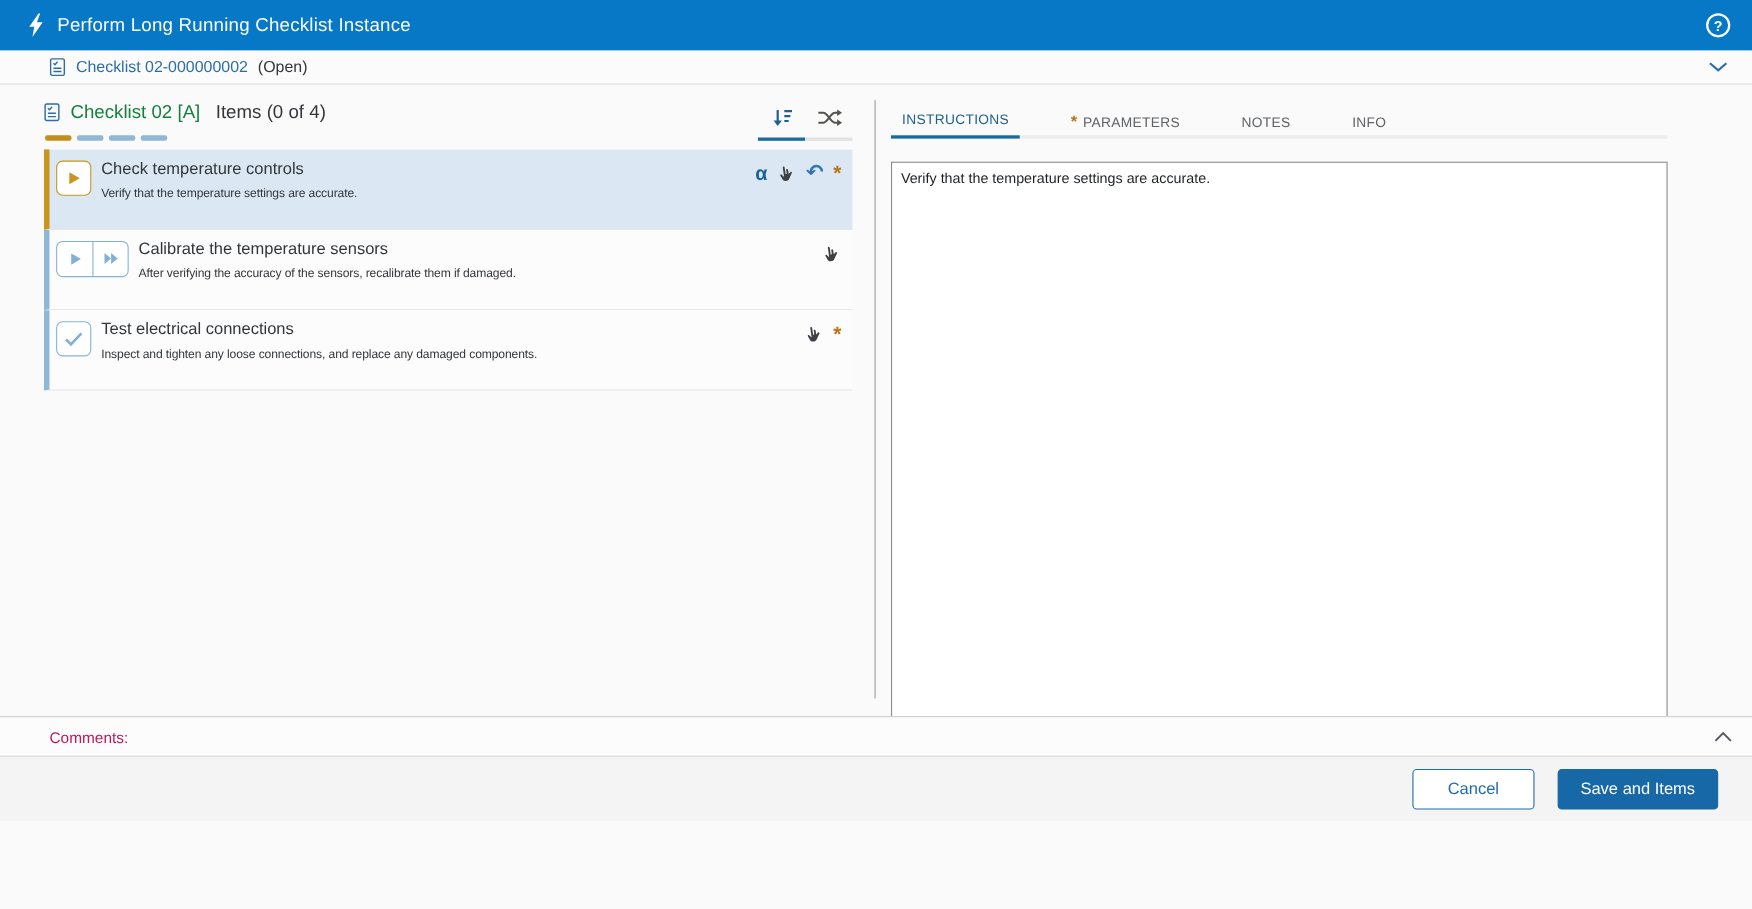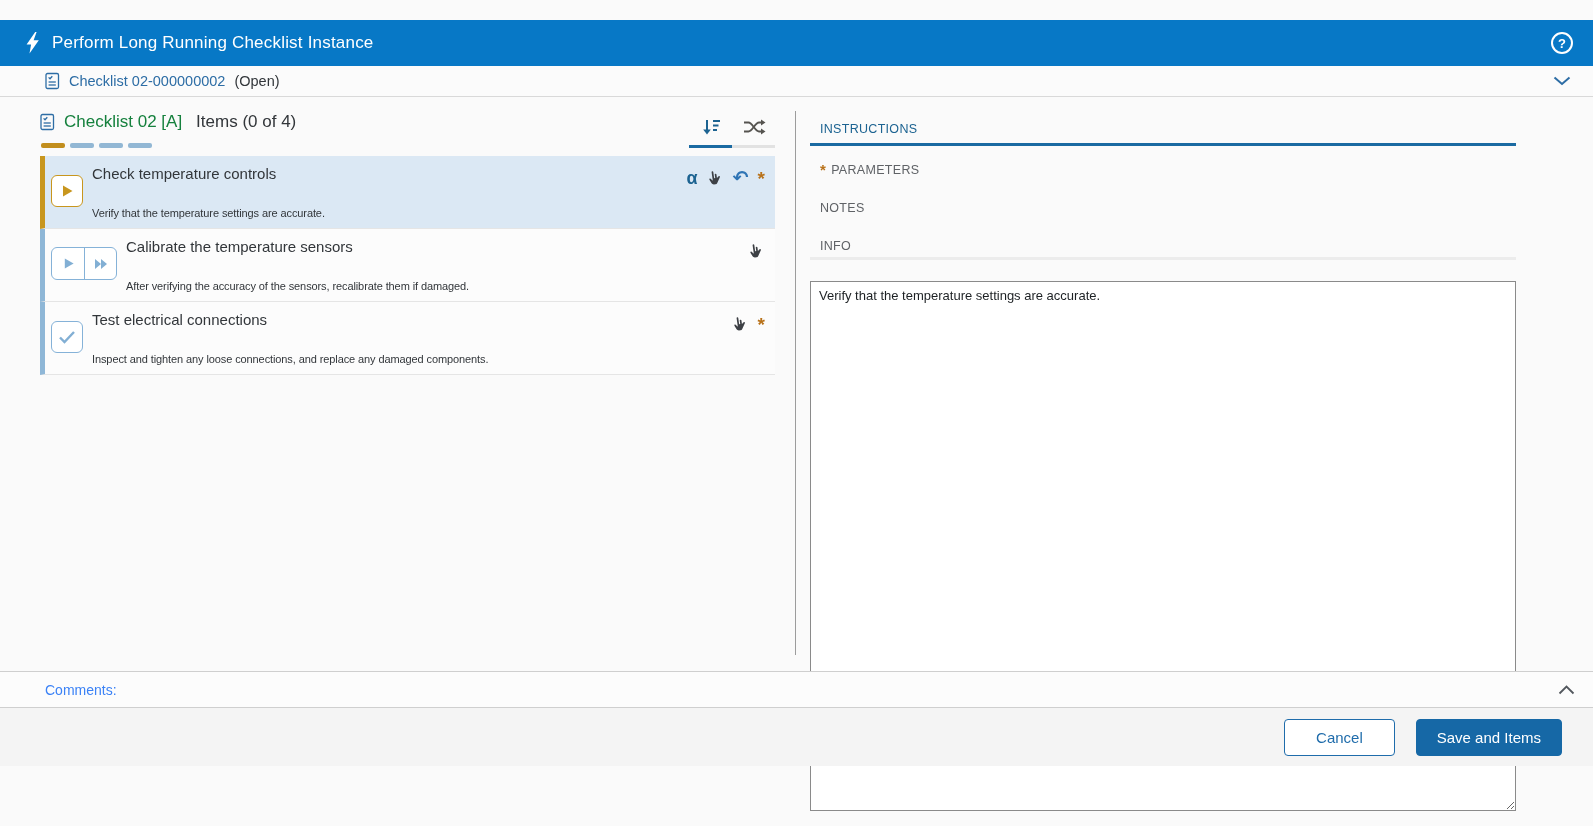--- a/index.html
+++ b/index.html
@@ -2,21 +2,21 @@
 <html><head>
 <meta charset="utf-8">
 <style>
   * { box-sizing: border-box; }
   html,body { margin:0; padding:0; }
   body {
     width:1593px; height:826px; overflow:hidden;
     font-family:"Liberation Sans","DejaVu Sans",sans-serif;
     background:#fafafa; color:#32363a;
   }
-  .app { display:flex; flex-direction:column; height:746px;margin-top:20px; }
+  .app { display:flex; flex-direction:column; height:746px; }
 
   
   .appbar { flex:0 0 46px; background:#0778c6; display:flex; align-items:center; padding:0 20px 0 24px; }
   .appbar-title { color:#fff; font-size:17px; margin-left:11px; letter-spacing:.2px; }
   .help-btn { margin-left:auto; width:22px; height:22px; border:2px solid #fff; border-radius:50%;
     color:#fff; font-size:13px; font-weight:bold; display:flex; align-items:center; justify-content:center; cursor:pointer; }
 
   
   .breadcrumb { flex:0 0 31px; background:#fbfbfb; border-bottom:1px solid #d9d9d9;
     display:flex; align-items:center; padding:0 16px 0 45px; gap:9px; }
@@ -38,52 +38,52 @@
   .progress { display:flex; gap:5px; margin:9px 0 0 1px; height:5px; }
   .seg { width:24px; height:5px; border-radius:2px; display:inline-block; }
   .view-toggle { position:absolute; right:0; top:-2px; display:flex; }
   .toggle-btn { width:43px; height:40px; display:flex; align-items:center; justify-content:center;
     border-bottom:3px solid #e2e2e2; cursor:pointer; }
   .toggle-btn.selected { border-bottom-color:#1a6aa2; }
 
   
   .item-list { margin-top:8px; width:735px; }
   .item { display:flex; background:#fcfcfc; border-left:5px solid #8fb7d7; border-bottom:1px solid #e5e5e5;
-    padding:6px 10px 9px 6px; min-height:73px; cursor:pointer; }
+    padding:6px 10px 26px 6px; min-height:73px; cursor:pointer; }
   .item.selected { background:#dbe8f4; border-left-color:#c8961e; }
   .item-btns { align-self:center; margin-right:9px; flex:0 0 auto; }
   .sq-btn { width:32px; height:32px; border:1.5px solid #85b2d8; border-radius:6px; background:#fff;
     display:flex; align-items:center; justify-content:center; cursor:pointer; }
   .sq-btn.gold { border-color:#c8961e; }
   .btn-group { display:flex; border:1.5px solid #85b2d8; border-radius:6px; background:#fff; overflow:hidden; }
   .btn-group .cell { width:32px; height:31px; display:flex; align-items:center; justify-content:center; cursor:pointer; }
   .btn-group .cell + .cell { border-left:1.5px solid #85b2d8; }
   .item-body { flex:1 1 auto; display:flex; flex-direction:column; justify-content:space-between; padding-top:3px; min-width:0; }
   .item-title { font-size:15px; color:#32363a; }
   .item-desc  { font-size:11px; color:#32363a; letter-spacing:-.1px; }
   .item-icons { display:flex; gap:9px; align-items:flex-start; padding-top:7px; margin-left:8px; flex:0 0 auto; }
   .glyph-alpha { color:#1c6391; font-size:18px; font-weight:bold; line-height:18px; cursor:pointer; }
   .glyph-undo  { color:#2e74b5; font-size:19px; font-weight:bold; line-height:17px;
     font-family:"DejaVu Sans",sans-serif; cursor:pointer; }
   .glyph-req   { color:#b8721a; font-size:19px; font-weight:bold; line-height:20px; }
   .hand-icon { display:flex; padding-top:1px; }
 
   
-  .tabs { display:flex; gap:11px; padding-top:16px; border-bottom:3px solid #ececec;flex-direction:column; }
+  .tabs { display:flex; gap:36px; padding-top:16px; border-bottom:3px solid #ececec; }
   .tab { font-size:12.5px; color:#5f6266; letter-spacing:.3px; padding:9px 10px 7px 10px; margin-bottom:-3px;
     cursor:pointer; display:flex; align-items:center; gap:5px; white-space:nowrap; }
   .tab.selected { color:#1c6391; border-bottom:3px solid #1a6aa2; }
   .tab-req { color:#b8721a; font-weight:bold; font-size:15px; line-height:12px; }
   .instructions-area { margin-top:21px; width:100%; height:530px; border:1px solid #8a8a8a; background:#fff;
     font-family:"Liberation Sans","DejaVu Sans",sans-serif; font-size:13px; color:#1d2124;
     padding:6px 8px; resize:both; outline:none; }
 
   
   .comments { flex:0 0 37px; background:#fcfcfc; border-top:1px solid #cfcfcf; border-bottom:1px solid #cfcfcf;
-    display:flex; align-items:center; padding:0 14px 0 45px; color:#3b82f6; font-size:14px;justify-content:center; }
+    display:flex; align-items:center; padding:0 14px 0 45px; color:#be185d; font-size:14px;justify-content:center; }
   .comments-caret { margin-left:auto; display:flex; align-items:center; cursor:pointer; padding:2px 4px; }
   .footer { flex:1 0 58px; background:#f4f4f4; display:flex; align-items:center; justify-content:flex-end;
     gap:21px; padding-right:31px; }
   .btn { height:37px; border-radius:4px; font-size:15px; font-family:inherit; cursor:pointer; }
   .btn-cancel { background:#fff; border:1px solid #1f6cab; color:#1f6cab; padding:0 31px; }
   .btn-save   { background:#1668a6; border:1px solid #1668a6; color:#fff; padding:0 20px; }
 </style>
 </head>
 <body>
 

